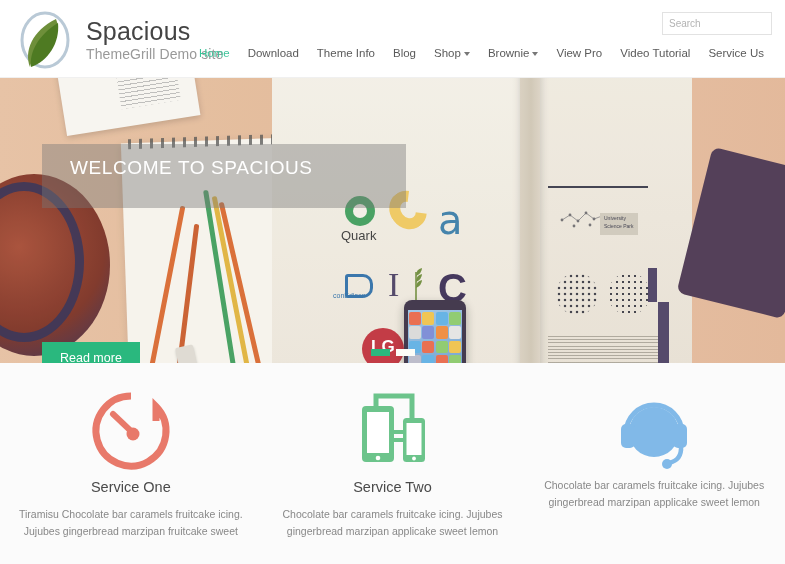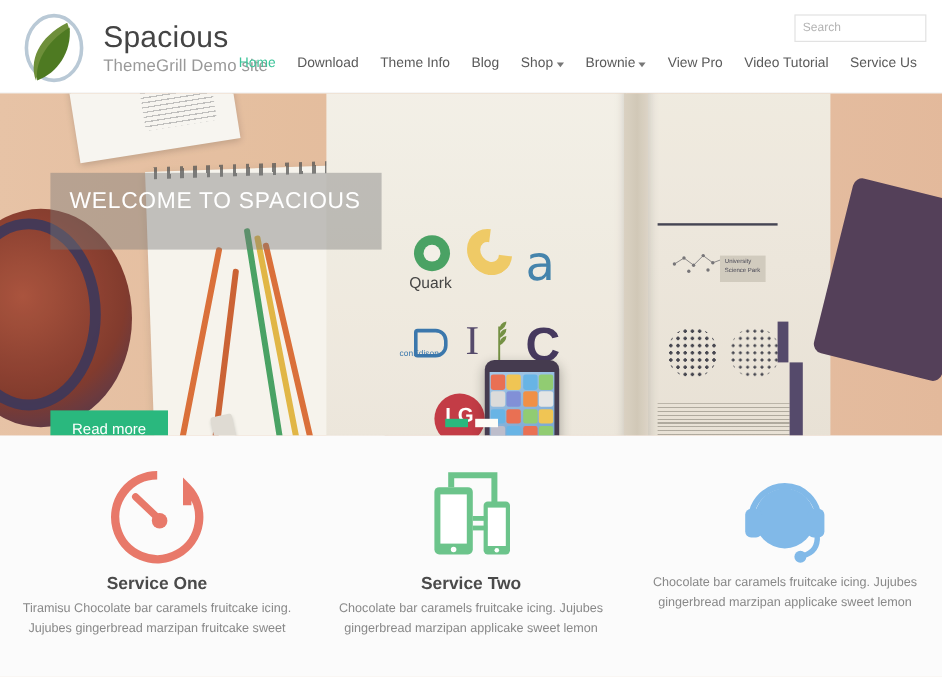--- a/index.html
+++ b/index.html
@@ -156,23 +156,23 @@
     border:9px solid #2d2b55;opacity:.85;}
   .eraser{position:absolute;left:178px;top:268px;width:18px;height:30px;background:#ddd9d2;
     border-radius:2px;transform:rotate(-12deg);box-shadow:0 2px 3px rgba(0,0,0,.2);}
   .eraser:after{content:"";position:absolute;left:0;bottom:0;width:18px;height:9px;
     background:#4a4652;}
 
   .hero-tint { position:absolute; inset:0; background:rgba(255,248,240,.06); }
 
   
   .hero-caption {
-    position:absolute; left:42px; top:66px; width:276px;
+    position:absolute; left:42px; top:66px; width:364px;
     background:rgba(120,120,120,.42);
-    padding:14px 16px 18px 16px;
+    padding:14px 16px 18px 28px;
   }
   .hero-title {
     font-size:19px; color:#ffffff; font-weight:400;
     letter-spacing:.6px; margin-bottom:11px; line-height:1.1;
   }
   .hero-text {
     font-size:11px; color:#f4f4f4; line-height:1.62;
   }
   .hero-btn {
     position:absolute; left:42px; top:264px;
@@ -192,22 +192,22 @@
   
   #services {
     position:relative; width:785px; height:201px;
     background:#fbfbfb; display:flex;
   }
   .service {
     flex:1; text-align:center; padding:22px 14px 0 14px;
   }
   .svc-icon { height:92px; display:flex; align-items:center; justify-content:center; }
   .svc-title {
-    font-size:14.5px; color:#4a4a4a; margin-top:2px; margin-bottom:4px;
-    font-weight:700;
+    font-size:14.5px; color:#4a4a4a; margin-top:2px; margin-bottom:11px;
+    font-weight:400;
   }
   .svc-desc { font-size:10.5px; color:#888; line-height:1.62; }
 </style>
 </head>
 <body>
 
 <header id="site-header">
 
   <div class="logo-wrap">
     <div class="logo-mark">

